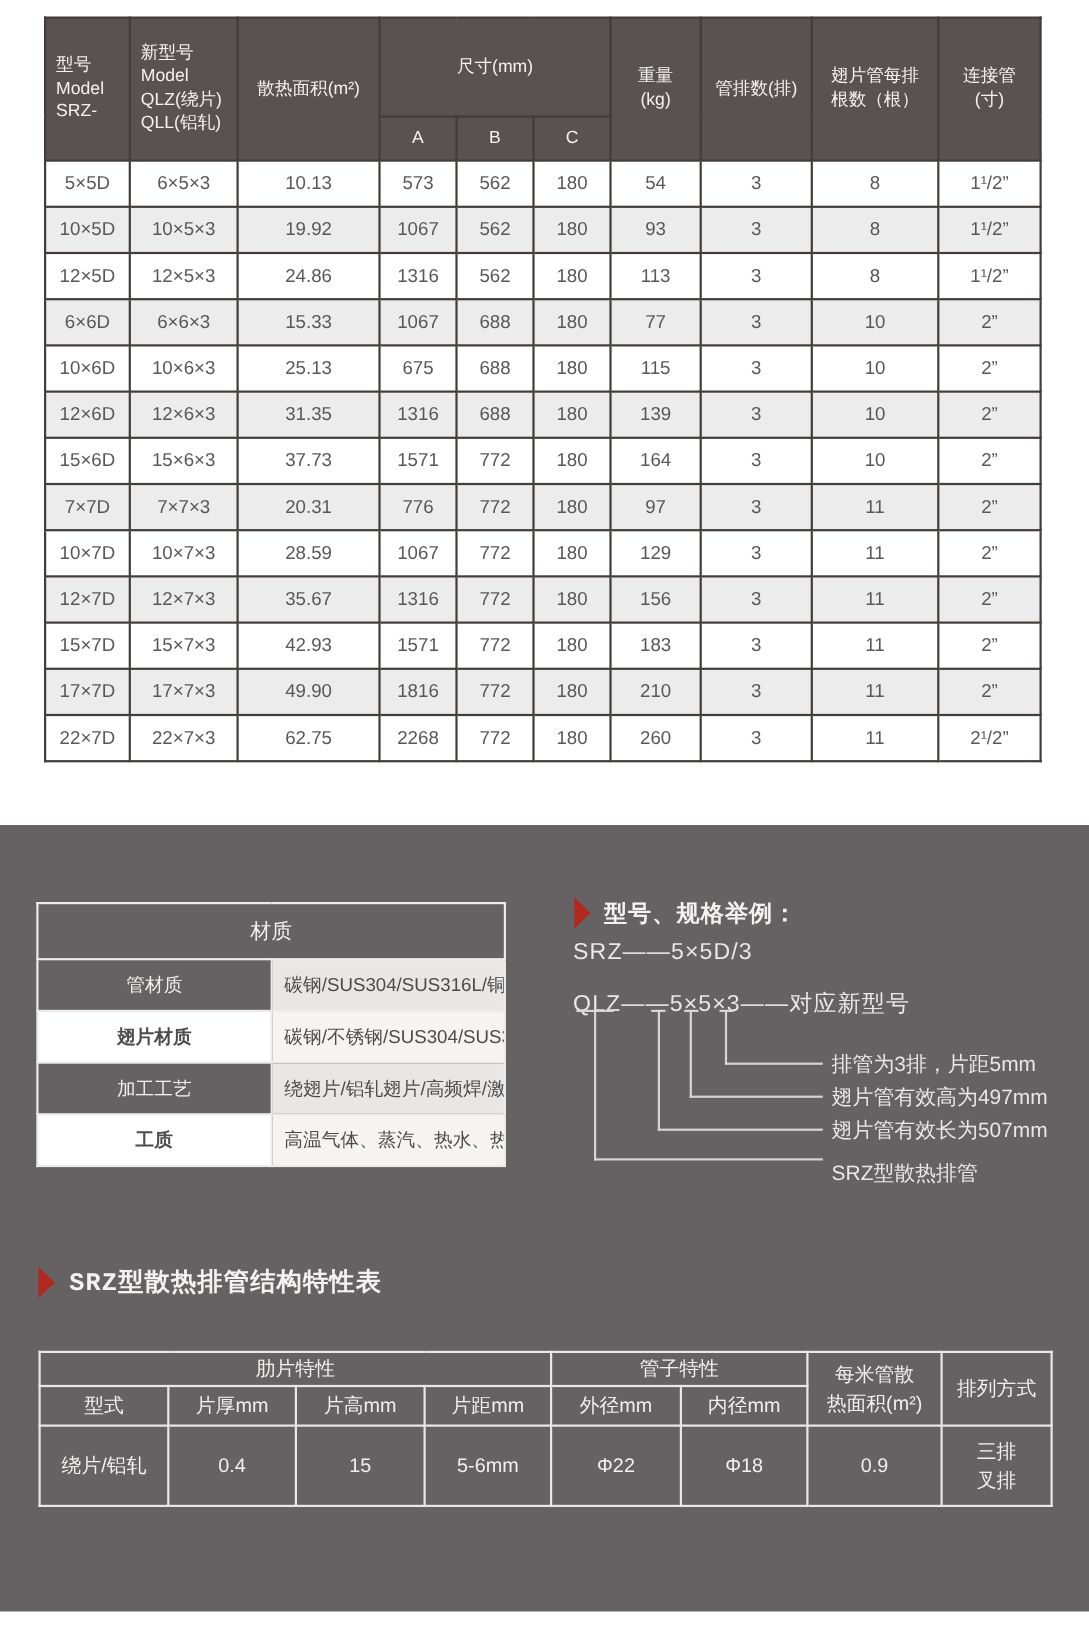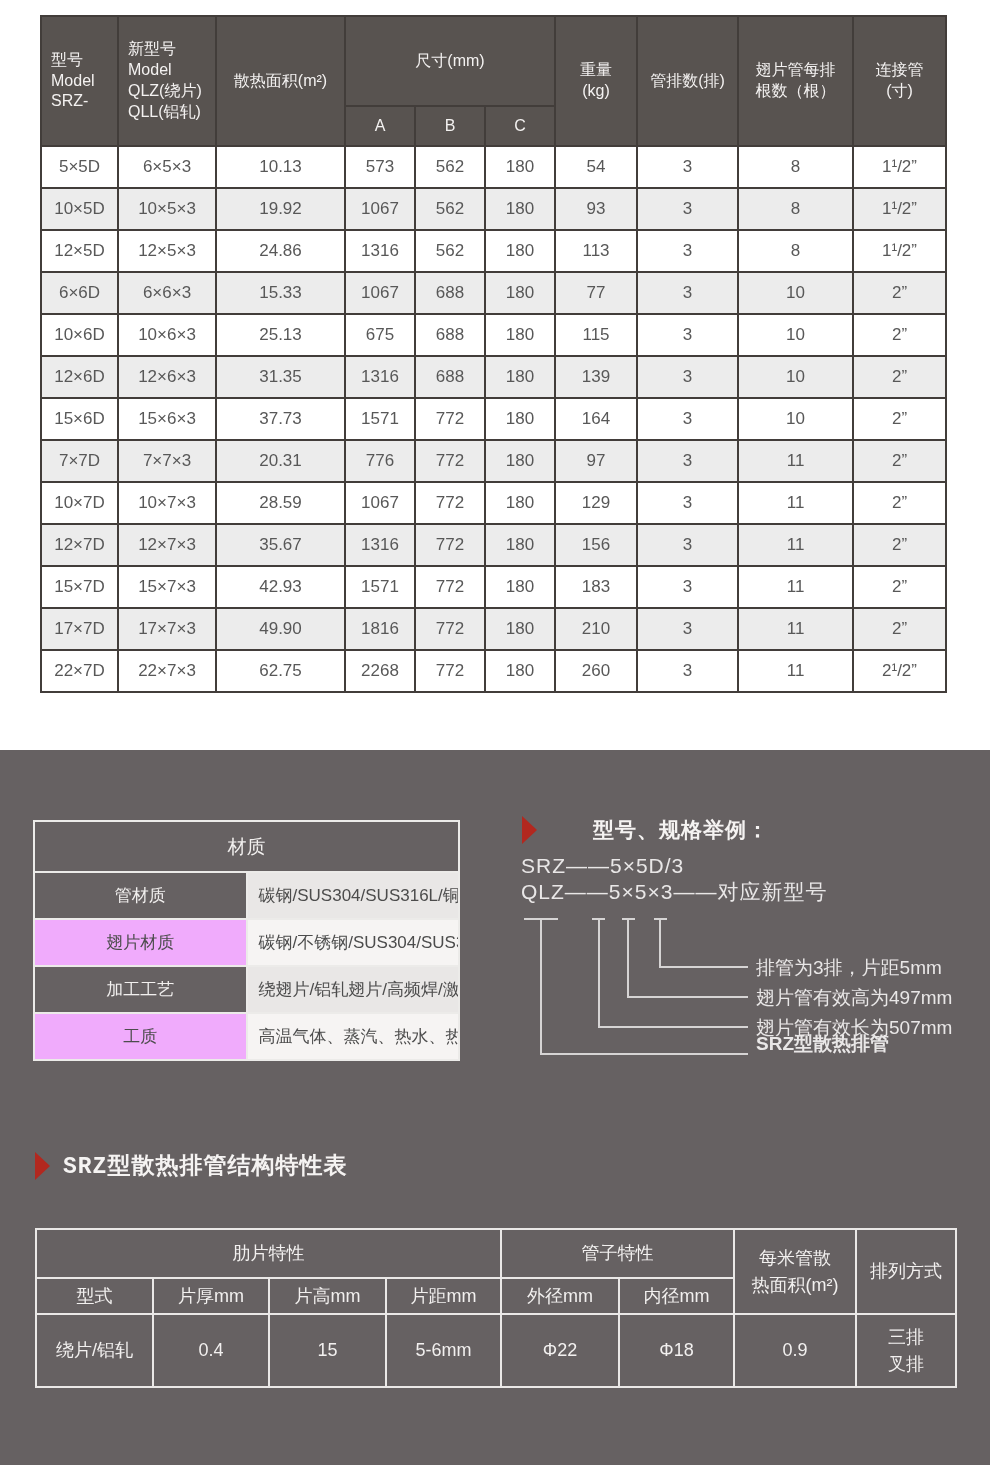--- a/index.html
+++ b/index.html
@@ -68,38 +68,38 @@
     font-weight:500;
     font-size:19px;
     text-align:center;
     background:transparent;
   }
   .mat-table tr.mt-row { height:47px; }
   .mat-table td.lbl { width:107px; text-align:center; }
   .mat-table td.val { text-align:left; padding-left:11px; white-space:nowrap; overflow:hidden; }
   .mat-table tr.odd td.lbl { background:transparent; color:#f2f0ef; }
   .mat-table tr.odd td.val { background:#e9e7e6; color:#4c4c4c; }
-  .mat-table tr.even td.lbl { background:#f0abfc; color:#4c4c4c; }
+  .mat-table tr.even td.lbl { background:#ffffff; color:#4c4c4c;font-weight:bold; }
   .mat-table tr.even td.val { background:#f6f4f3; color:#4c4c4c; }
 
   
   .se-head {
     position:absolute; left:522px; top:66px;
     display:flex; align-items:center; gap:12px;
   }
   .tri {
     width:0; height:0;
     border-left:15px solid #b2281f;
     border-top:14px solid transparent;
     border-bottom:14px solid transparent;
   }
-  .se-title { font-size:21px; font-weight:bold; color:#f5f3f2; letter-spacing:1px;margin-left:44px; }
+  .se-title { font-size:21px; font-weight:bold; color:#f5f3f2; letter-spacing:1px; }
   .se-formula { position:absolute; left:521px; font-size:21px; color:#e9e7e7; letter-spacing:1px; }
   .se-f1 { top:104px; }
-  .se-f2 { top:128px; }
+  .se-f2 { top:148px; }
   .cap { position:absolute; height:2px; background:#d6d4d4; top:168px; }
   .lshape {
     position:absolute; top:168px;
     border-left:2px solid #d6d4d4;
     border-bottom:2px solid #d6d4d4;
   }
   .se-label { position:absolute; left:756px; font-size:19px; color:#e9e7e7; }
 
   
   .st-head {
@@ -117,21 +117,21 @@
   }
   .st-table th, .st-table td {
     border:2px solid #eae8e7;
     text-align:center;
     vertical-align:middle;
     font-weight:normal;
     background:transparent;
     white-space:pre-line;
     line-height:1.45;
   }
-  .st-table tr.st-r1 th { height:49px; }
+  .st-table tr.st-r1 th { height:31px; }
   .st-table tr.st-r2 th { height:36px; }
   .st-table tr.st-data td { height:73px; }
 </style>
 </head>
 <body>
 
 <table class="main-table">
   <colgroup>
     <col style="width:77px">
       <col style="width:98px">
@@ -368,21 +368,21 @@
   <div class="cap" style="left:654px; width:13px;"></div>
 
   <div class="lshape" style="left:659px; width:89px;  height:50px;"></div>
   <div class="lshape" style="left:627px; width:121px; height:80px;"></div>
   <div class="lshape" style="left:598px; width:150px; height:110px;"></div>
   <div class="lshape" style="left:540px; width:208px; height:137px;"></div>
 
   <div class="se-label" style="top:205px;">排管为3排，片距5mm</div>
   <div class="se-label" style="top:235px;">翅片管有效高为497mm</div>
   <div class="se-label" style="top:265px;">翅片管有效长为507mm</div>
-  <div class="se-label" style="top:281px;font-weight:bold;">SRZ型散热排管</div>
+  <div class="se-label" style="top:304px;">SRZ型散热排管</div>
 
   <div class="st-head">
     <div class="tri"></div>
     <div class="st-title">SRZ型散热排管结构特性表</div>
   </div>
 
   <table class="st-table">
     <colgroup>
       <col style="width:117px">
         <col style="width:116px">

